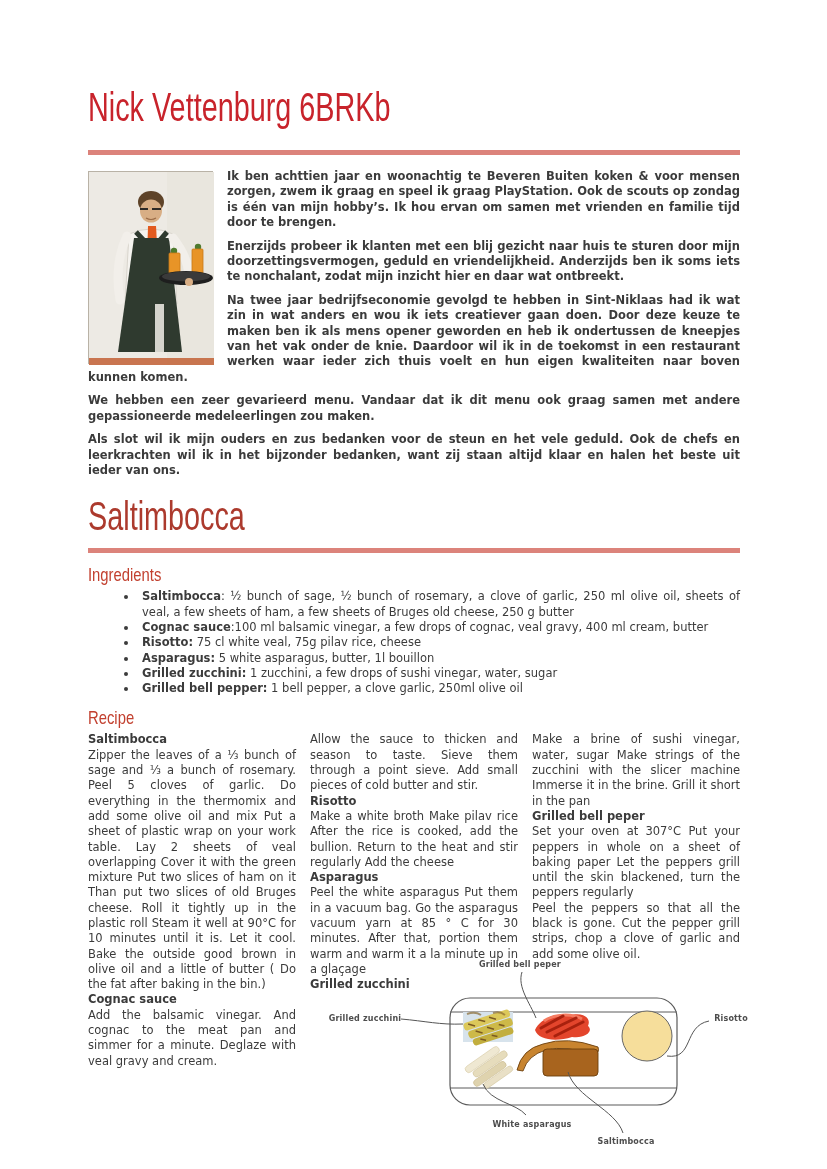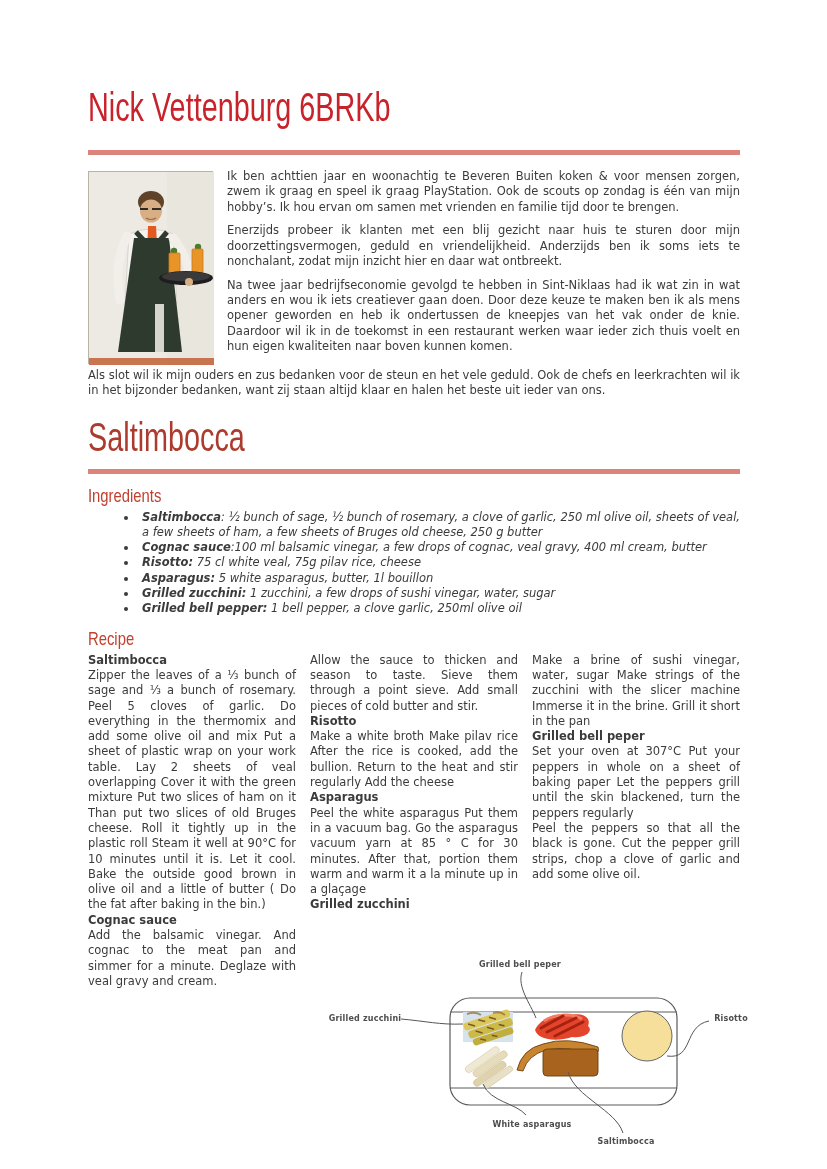--- a/index.html
+++ b/index.html
@@ -19,41 +19,41 @@
   .content{position:absolute;left:88px;top:0;width:652px;}
   h1.doc-title{
     margin:86px 0 0 0;font-family:"Liberation Sans",sans-serif;font-weight:400;
     font-size:40px;line-height:42px;color:var(--title_red);
     transform:scaleX(.72);transform-origin:0 50%;white-space:nowrap;
   }
   .rule{height:5px;background:var(--rule_pink);border:none;}
   .rule.first{margin:22px 0 14px 0;}
   .rule.second{margin:10px 0 10px 0;}
   .bio{font-size:11.5px;line-height:15.3px;text-align:justify;}
-  .bio p{margin:0 0 8.5px 0;}
+  .bio p{margin:0 0 8.5px 0;font-weight:bold;}
   .photo{
     float:left;width:125px;height:193px;margin:2px 14px 4px 0;
     border:1px solid #b9b2a6;background:#EDEAE4;
   }
   .clear{clear:both;}
   h2.section-title{
     margin:16px 0 0 0;font-family:"Liberation Sans",sans-serif;font-weight:400;
     font-size:40px;line-height:44px;color:var(--heading_red);
     transform:scaleX(.72);transform-origin:0 50%;white-space:nowrap;
   }
   h3.subhead{
     margin:12px 0 4px 0;font-family:"Liberation Sans",sans-serif;font-weight:400;
     font-size:19px;line-height:20px;color:var(--subhead_red);
     transform:scaleX(.78);transform-origin:0 50%;white-space:nowrap;
   }
   ul.ingredients{
     margin:2px 0 0 0;padding:0 0 0 50px;font-size:11.5px;line-height:15.3px;
     text-align:justify;list-style:disc outside;
   }
-  ul.ingredients li{margin:0;padding-left:4px;font-style:italic;}
+  ul.ingredients li{margin:0;padding-left:4px;}
   .cols{display:flex;gap:14px;min-height:472px;font-size:11.5px;line-height:15.3px;}
   .col{width:208px;text-align:justify;}
   .col h4{margin:0;font-size:11.5px;font-weight:bold;text-align:left;}
   .col p{margin:0;}
   .diagram{position:absolute;left:295px;top:948px;width:515px;height:218px;}
   svg text.dlabel{
     font-family:"DejaVu Sans",sans-serif;font-size:8px;font-weight:bold;
     fill:var(--label_gray);letter-spacing:.2px;
   }
 </style>
@@ -90,20 +90,21 @@
           <rect x="80" y="81" width="11" height="23" rx="1" fill="#E89427" stroke="#C87816" stroke-width="0.8"></rect>
           <rect x="103" y="77" width="11" height="27" rx="1" fill="#E89427" stroke="#C87816" stroke-width="0.8"></rect>
           <ellipse cx="97" cy="106" rx="27" ry="7" fill="#1E1E1E"></ellipse>
           <ellipse cx="97" cy="104.5" rx="24" ry="5" fill="#3A3A3A"></ellipse>
           <circle cx="100" cy="110" r="4" fill="#D8AE85"></circle>
         </svg>
       </div>
       <p>Ik ben achttien jaar en woonachtig te Beveren Buiten koken &amp; voor mensen zorgen, zwem ik graag en speel ik graag PlayStation. Ook de scouts op zondag is één van mijn hobby’s. Ik hou ervan om samen met vrienden en familie tijd door te brengen.</p>
       <p>Enerzijds probeer ik klanten met een blij gezicht naar huis te sturen door mijn doorzettingsvermogen, geduld en vriendelijkheid. Anderzijds ben ik soms iets te nonchalant, zodat mijn inzicht hier en daar wat ontbreekt.</p>
       <p>Na twee jaar bedrijfseconomie gevolgd te hebben in Sint-Niklaas had ik wat zin in wat anders en wou ik iets creatiever gaan doen. Door deze keuze te maken ben ik als mens opener geworden en heb ik ondertussen de kneepjes van het vak onder de knie. Daardoor wil ik in de toekomst in een restaurant werken waar ieder zich thuis voelt en hun eigen kwaliteiten naar boven kunnen komen.</p>
+      <p>We hebben een zeer gevarieerd menu. Vandaar dat ik dit menu ook graag samen met andere gepassioneerde medeleerlingen zou maken.</p>
       <div class="clear"></div>
       <p>Als slot wil ik mijn ouders en zus bedanken voor de steun en het vele geduld. Ook de chefs en leerkrachten wil ik in het bijzonder bedanken, want zij staan altijd klaar en halen het beste uit ieder van ons.</p>
     </div>
 
     <h2 class="section-title">Saltimbocca</h2>
     <div class="rule second"></div>
 
     <h3 class="subhead">Ingredients</h3>
     <ul class="ingredients">
       <li><b>Saltimbocca</b><span>: ½ bunch of sage, ½ bunch of rosemary, a clove of garlic, 250 ml olive oil, sheets of veal, a few sheets of ham, a few sheets of Bruges old cheese, 250 g butter</span></li>

